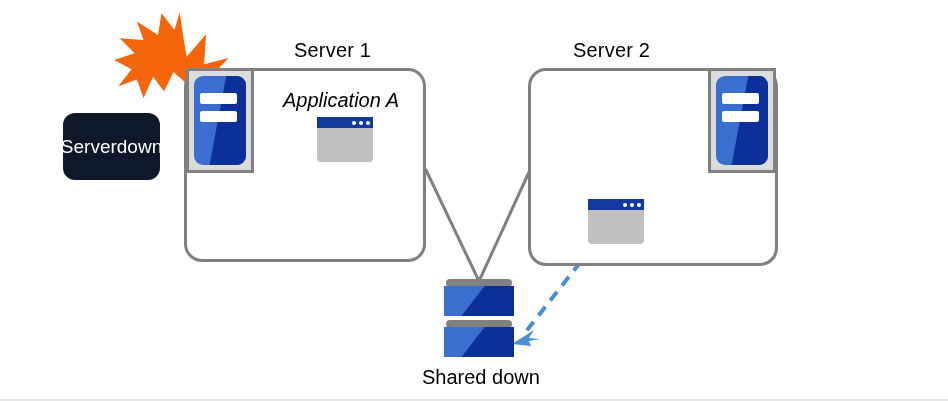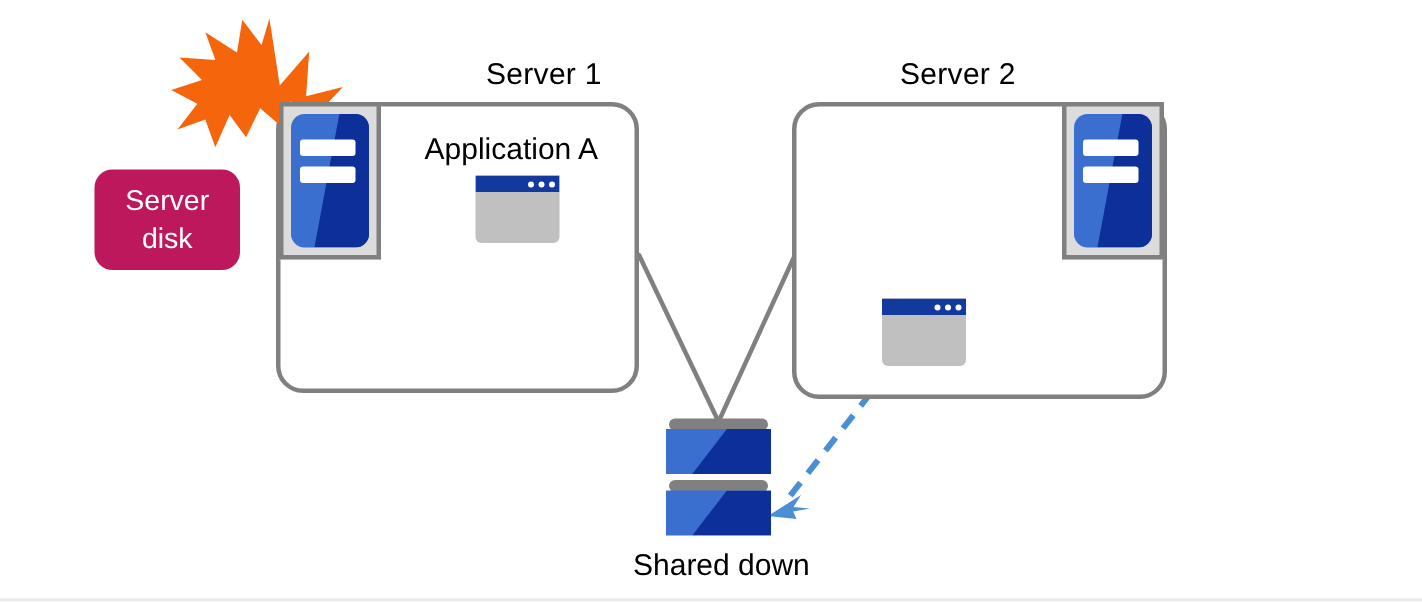--- a/index.html
+++ b/index.html
@@ -37,22 +37,22 @@
   #server1-box { left: 184px; top: 68px; width: 242px; height: 194px; }
   #server2-box { left: 528px; top: 68px; width: 250px; height: 198px; }
 
   .server-title {
     position: absolute;
     font-size: 20px;
     color: #000000;
     white-space: nowrap;
     letter-spacing: 0.2px;
   }
-  #server1-title { left: 324px; top: 39px; }
-  #server2-title { left: 600px; top: 39px; text-align: right; }
+  #server1-title { left: 294px; top: 39px; }
+  #server2-title { left: 573px; top: 39px; text-align: right; }
 
   
   .server-icon {
     position: absolute;
     width: 68px;
     height: 105px;
     box-sizing: border-box;
     border: 3px solid #808080;
     background: #dcdcdc;
     padding: 5px;
@@ -91,21 +91,21 @@
   .server-bar.b1 { top: 19%; }
   .server-bar.b2 { top: 39%; }
 
   
   .app-label {
     position: absolute;
     font-size: 20px;
     color: #000000;
     white-space: nowrap;
   }
-  #appA-label { left: 283px; top: 89px; }
+  #appA-label { left: 283px; top: 89px; font-style: italic; }
   #appB-label { left: 554px; top: 170px; }
 
   .app-window {
     position: absolute;
     width: 56px;
     height: 45px;
     background: #c0c0c0;
     border-radius: 0 0 4px 4px;
     overflow: hidden;
   }
@@ -177,28 +177,28 @@
     white-space: nowrap;
   }
 
   
   #server-down {
     position: absolute;
     left: 63px;
     top: 113px;
     width: 97px;
     height: 67px;
-    background: #be185d;
+    background: #0f172a;
     border-radius: 12px;
     color: #ffffff;
     font-size: 19px;
     line-height: 25px;
     text-align: center;
     display: flex;
-    flex-direction: column;
+    flex-direction: row;
     align-items: center;
     justify-content: center;
     z-index: 6;
   }
 
   #burst {
     position: absolute;
     left: 110px;
     top: 2px;
     width: 120px;
@@ -256,21 +256,21 @@
              L 30 38
              L 22 20
              L 44 32
              L 46 10
              L 60 26
              Z" fill="#f4650c" transform="translate(2,2) rotate(4 60 60)"></path>
   </svg>
 
   <div id="server-down">
     <span>Server</span>
-    <span>disk</span>
+    <span>down</span>
   </div>
 
   <div id="server1-title" class="server-title">Server 1</div>
   <div id="server1-box" class="server-box"></div>
   <div id="server1-icon" class="server-icon">
     <div class="server-icon-body">
       <div class="server-bar b1"></div>
       <div class="server-bar b2"></div>
     </div>
   </div>

